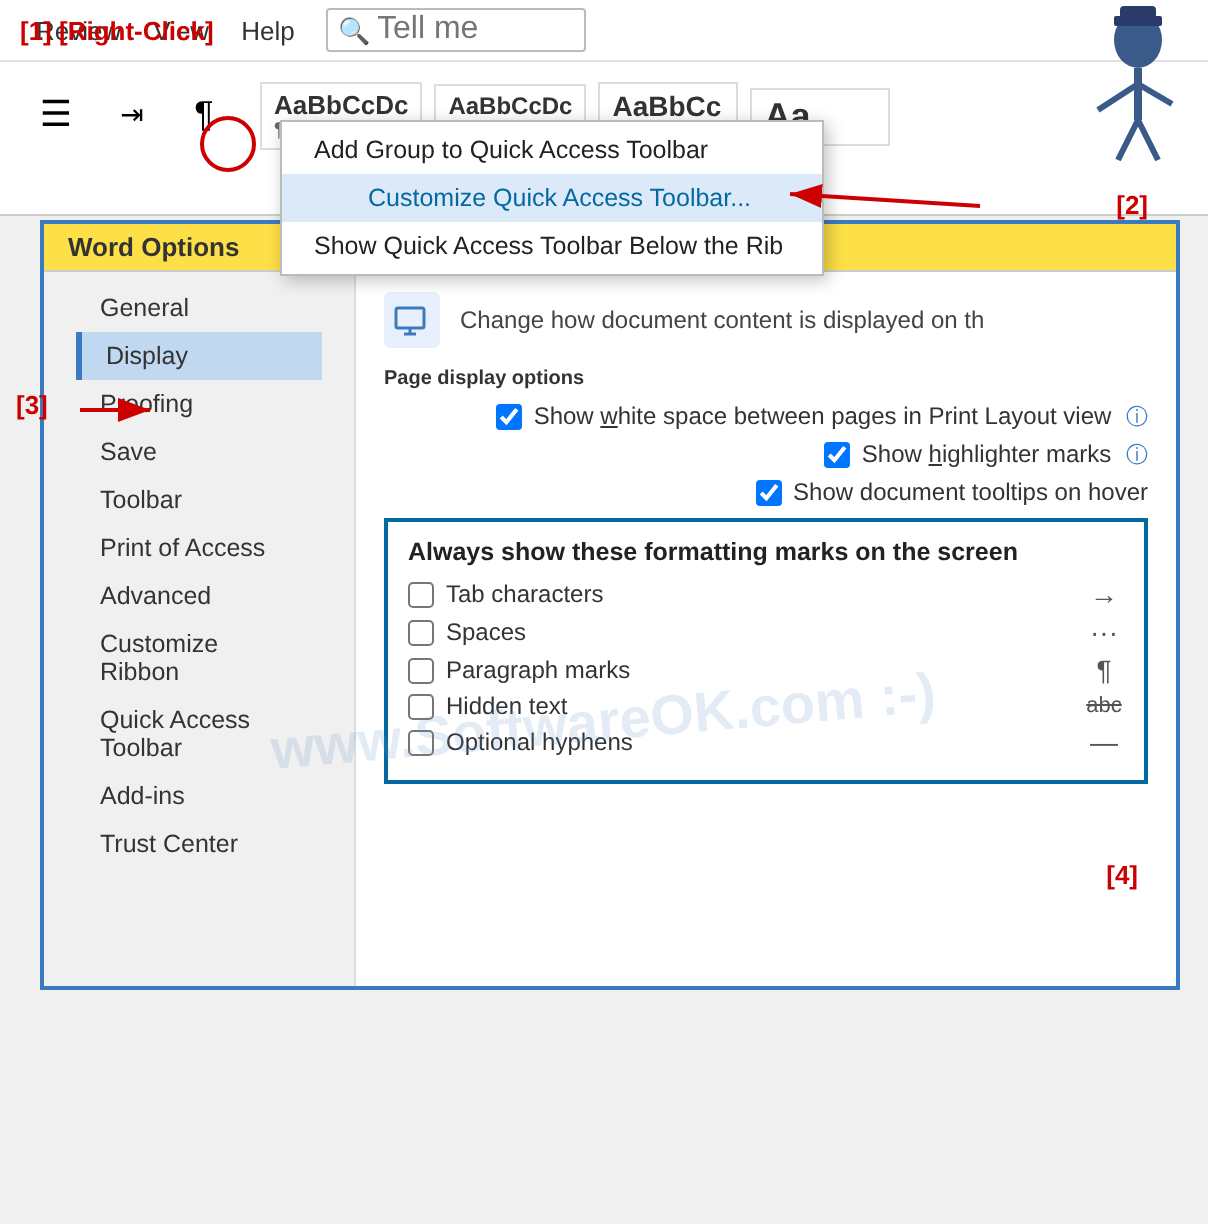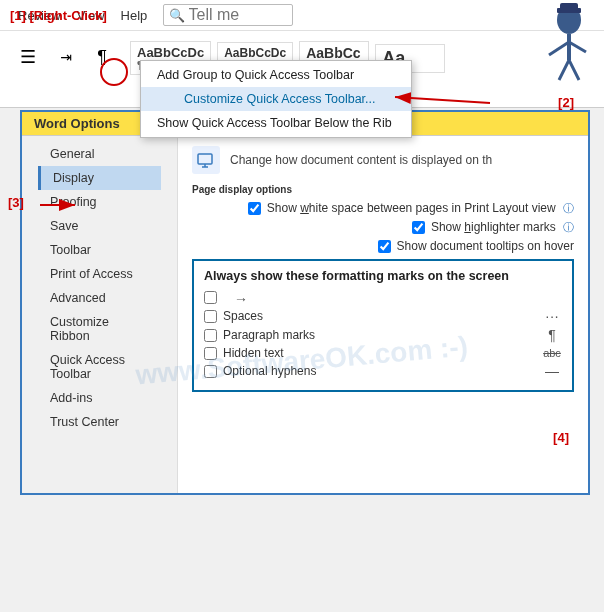--- a/index.html
+++ b/index.html
@@ -466,20 +466,21 @@
       <div class="checkbox-row">
         <input type="checkbox" checked="" style="">
         <span class="checkbox-label">Show document tooltips on hover</span>
       </div>
 
       <div class="formatting-marks-section">
         <div class="formatting-marks-title">Always show these formatting marks on the screen</div>
 
         <div class="mark-row">
           <input type="checkbox" style="">
+          <span class="mark-label">Tab characters</span>
           <span class="mark-symbol">→</span>
         </div>
         <div class="mark-row">
           <input type="checkbox" style="">
           <span class="mark-label">Spaces</span>
           <span class="mark-symbol">···</span>
         </div>
         <div class="mark-row">
           <input type="checkbox" style="">
           <span class="mark-label">Para<u>g</u>raph marks</span>

